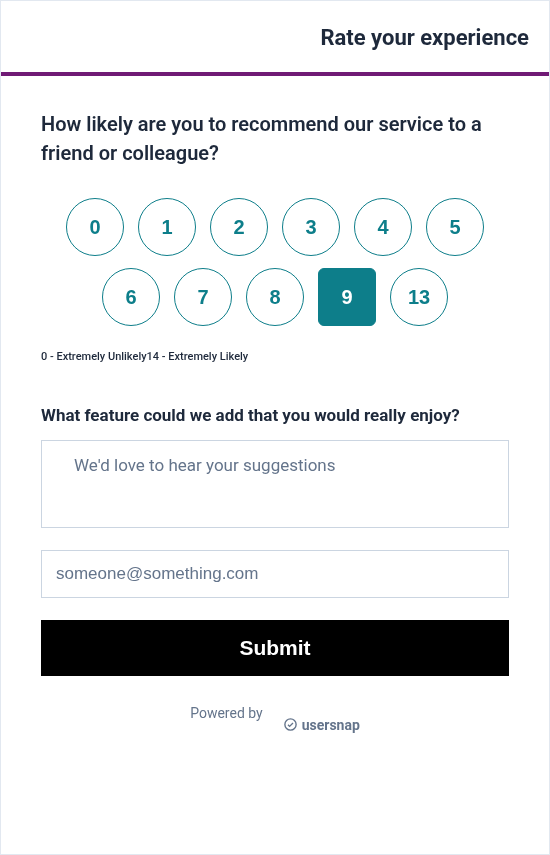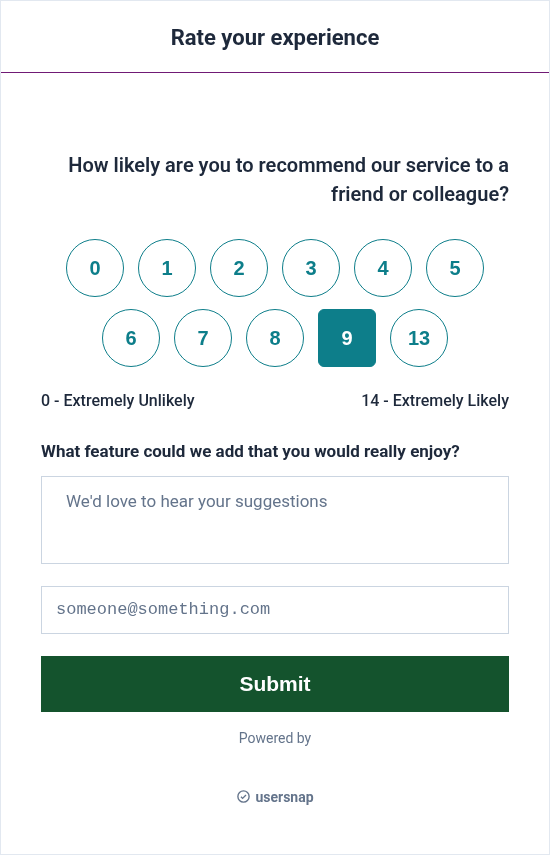--- a/index.html
+++ b/index.html
@@ -16,42 +16,41 @@
     }
     .widget {
       width: 100%;
       height: 100%;
       border: 1px solid #e2e8f0;
       display: flex;
       flex-direction: column;
     }
     .header {
       padding: 24px 20px 22px;
-      text-align: center;
-      border-bottom: 1px solid #701a75;
+      text-align: right;
+      border-bottom: 4px solid #701a75;
     }
     .header h1 {
       font-size: 22px;
       font-weight: 700;
       color: #1e293b;
     }
     .body {
       flex: 1;
       padding: 34px 40px 18px;
       display: flex;
       flex-direction: column;
     }
     .question {
       font-size: 20px;
       font-weight: 600;
-      text-align: right;
+      text-align: left;
       color: #1e293b;
       line-height: 1.45;
       margin-bottom: 30px;
-      margin-top: 44px;
     }
     .rating-row {
       display: flex;
       justify-content: center;
       gap: 14px;
       margin-bottom: 12px;
     }
     .rating-btn {
       width: 58px;
       height: 58px;
@@ -66,78 +65,76 @@
       align-items: center;
       justify-content: center;
     }
     .rating-btn.selected {
       background: #0d7e8a;
       color: #fff;
       border-radius: 6px;
     }
     .scale-labels {
       display: flex;
-      justify-content: space-between;
-      font-size: 16px;
+      font-size: 11px;
       font-weight: 500;
       color: #1e293b;
       margin-top: 12px;
-      margin-bottom: 30px;
+      margin-bottom: 41px;
     }
     .field-label {
       font-size: 17px;
       font-weight: 700;
       color: #1e293b;
       margin-bottom: 12px;
       line-height: 1.4;
     }
     textarea {
       width: 100%;
       min-height: 88px;
-      padding: 14px 24px;
+      padding: 14px 32px;
       border: 1px solid #cbd5e1;
       font-size: 17px;
       font-family: inherit;
       color: #1e293b;
       resize: none;
       margin-bottom: 22px;
     }
     textarea::placeholder, input::placeholder {
       color: #64748b;
     }
     input[type="text"] {
       width: 100%;
       height: 48px;
       padding: 0 14px;
       border: 1px solid #cbd5e1;
       font-size: 17px;
-      font-family: Liberation Mono, monospace;
+      font-family: Liberation Sans, sans-serif;
       color: #1e293b;
       margin-bottom: 22px;
     }
     .submit-btn {
       width: 100%;
       height: 56px;
-      background: #14532d;
+      background: #000000;
       color: #fff;
       border: none;
       font-size: 21px;
       font-weight: 600;
       cursor: pointer;
       margin-bottom: 18px;
     }
     .powered {
       text-align: left;
       color: #64748b;
       font-size: 14px;
       display: flex;
       align-items: center;
       justify-content: center;
       gap: 20px;
-      flex-direction: column;
     }
     .powered .brand {
       font-weight: 700;
       display: flex;
       align-items: center;
       gap: 4px;
       margin-top: 23px;
     }
     .powered svg {
       width: 15px;

